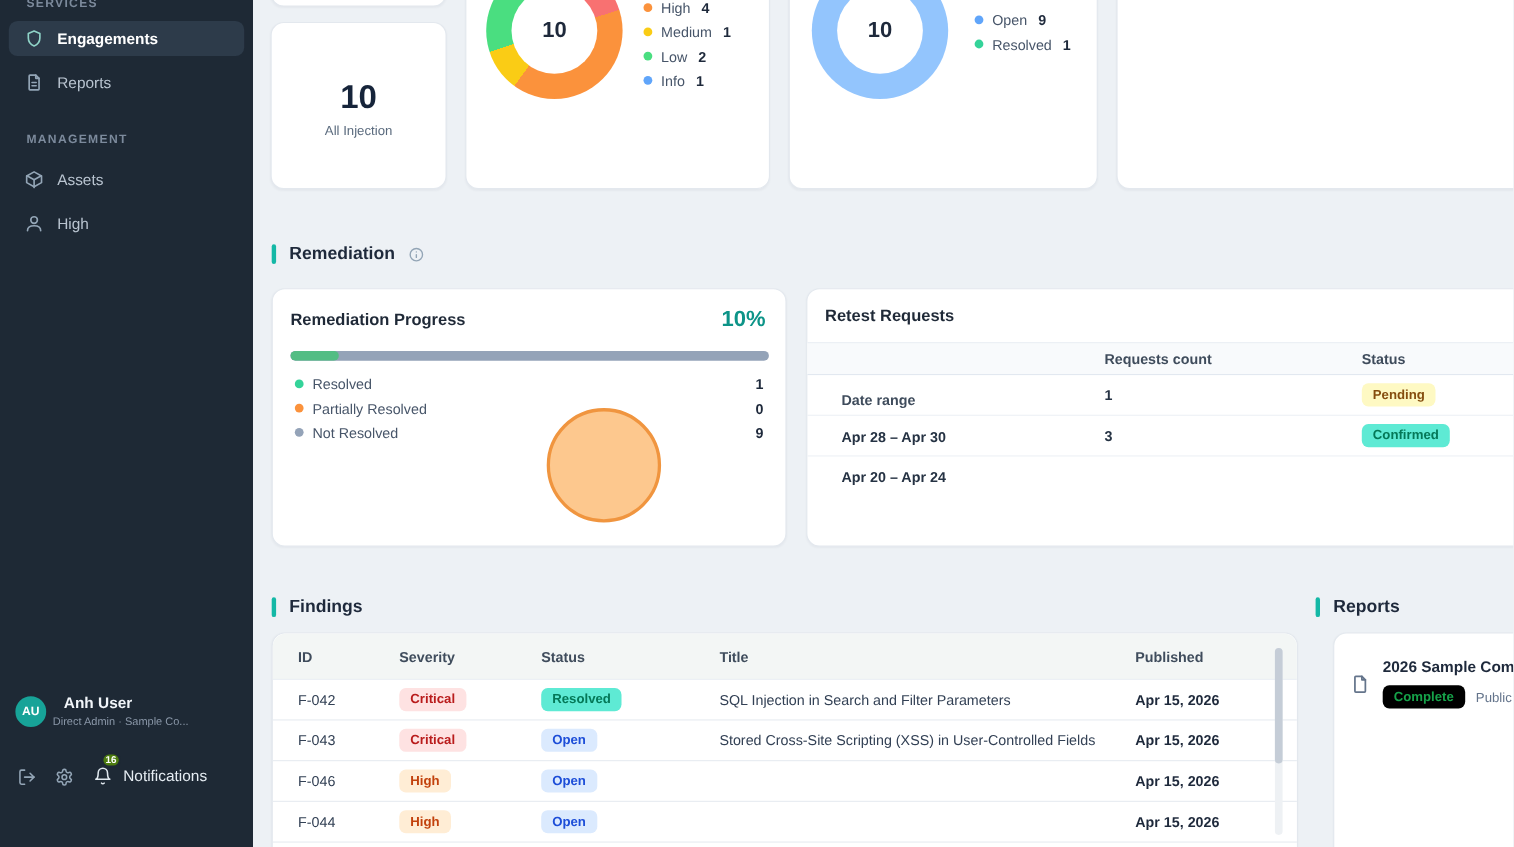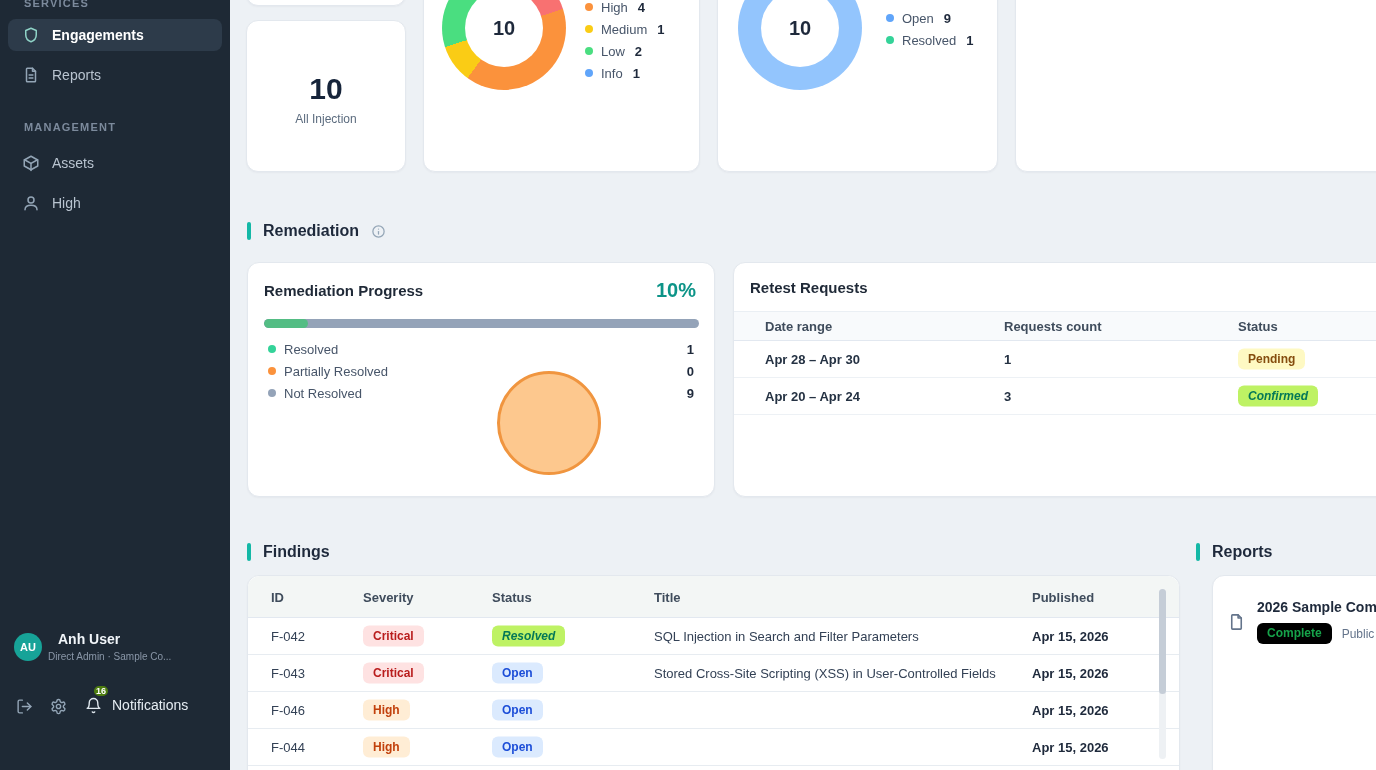--- a/index.html
+++ b/index.html
@@ -80,37 +80,37 @@
   .rp-legend .leg-val{margin-left:auto;}
   .rem-pie{position:absolute;left:249px;top:108px;width:104px;height:104px;border-radius:50%;background:#fdc88e;border:3px solid #f0953f;}
 
   
   .card-retest{left:503px;top:262px;width:700px;height:235px;}
   .rt-title{position:absolute;left:16px;top:16px;font-size:15px;font-weight:700;color:#1f2937;}
   .rt-table{position:absolute;left:0;top:48px;width:100%;}
   .rt-head{position:relative;height:30px;background:#f8fafc;border-top:1px solid #eaeff4;border-bottom:1px solid #e2e8f0;}
   .rt-row{position:relative;height:37px;border-bottom:1px solid #edf1f5;cursor:pointer;}
   .rt-cell{position:absolute;top:50%;transform:translateY(-50%);font-size:13px;color:#334155;}
-  .rc-range{left:31px;} .rc-count{left:270px;} .rc-status{left:504px;}
+  .rc-range{left:31px;margin-top:38px;} .rc-count{left:270px;} .rc-status{left:504px;}
   .rt-head .rt-cell{font-weight:700;color:#3f4c5c;}
   .rt-row .rc-range,.rt-row .rc-count{font-weight:600;color:#253243;}
 
   
   .card-findings{left:17px;top:575px;width:933px;height:290px;}
   .f-head{position:relative;height:42px;background:#f3f6f5;border-bottom:1px solid #e2e8f0;border-radius:12px 12px 0 0;}
   .f-row{position:relative;height:37px;border-bottom:1px solid #e7ecf1;cursor:pointer;}
   .f-cell{position:absolute;top:50%;transform:translateY(-50%);font-size:13px;color:#334155;white-space:nowrap;}
   .c-id{left:23px;} .c-sev{left:115px;} .c-st{left:244px;} .c-title{left:406px;max-width:370px;overflow:hidden;} .c-pub{left:784px;font-weight:600;color:#1e293b;}
   .f-head .f-cell{font-weight:700;color:#3f4c5c;font-size:13px;}
 
   .badge{display:inline-block;padding:3px 10px;border-radius:6px;font-size:12px;font-weight:600;line-height:15px;}
   .badge.critical{background:#fee2e2;color:#b91c1c;}
   .badge.high{background:#ffedd5;color:#c2410c;}
   .badge.open{background:#dbeafe;color:#1d4ed8;}
-  .badge.resolved,.badge.confirmed{background:#bef264;color:#047857;font-style:italic;}
+  .badge.resolved,.badge.confirmed{background:#5eead4;color:#047857;}
   .badge.pending{background:#fef9c3;color:#854d0e;}
   .badge.complete{background:#000000;color:#16a34a;}
 
   .f-scroll{position:absolute;right:13px;top:13px;width:7px;height:170px;background:#eef1f4;border-radius:4px;}
   .f-thumb{position:absolute;left:0;top:0;width:7px;height:105px;background:#c5cdd7;border-radius:4px;cursor:pointer;}
 
   
   .card-reports{left:982px;top:575px;width:420px;height:290px;}
   .rep-item{position:absolute;left:14px;top:22px;display:flex;gap:11px;cursor:pointer;}
   .rep-icon{color:#64748b;margin-top:2px;}

